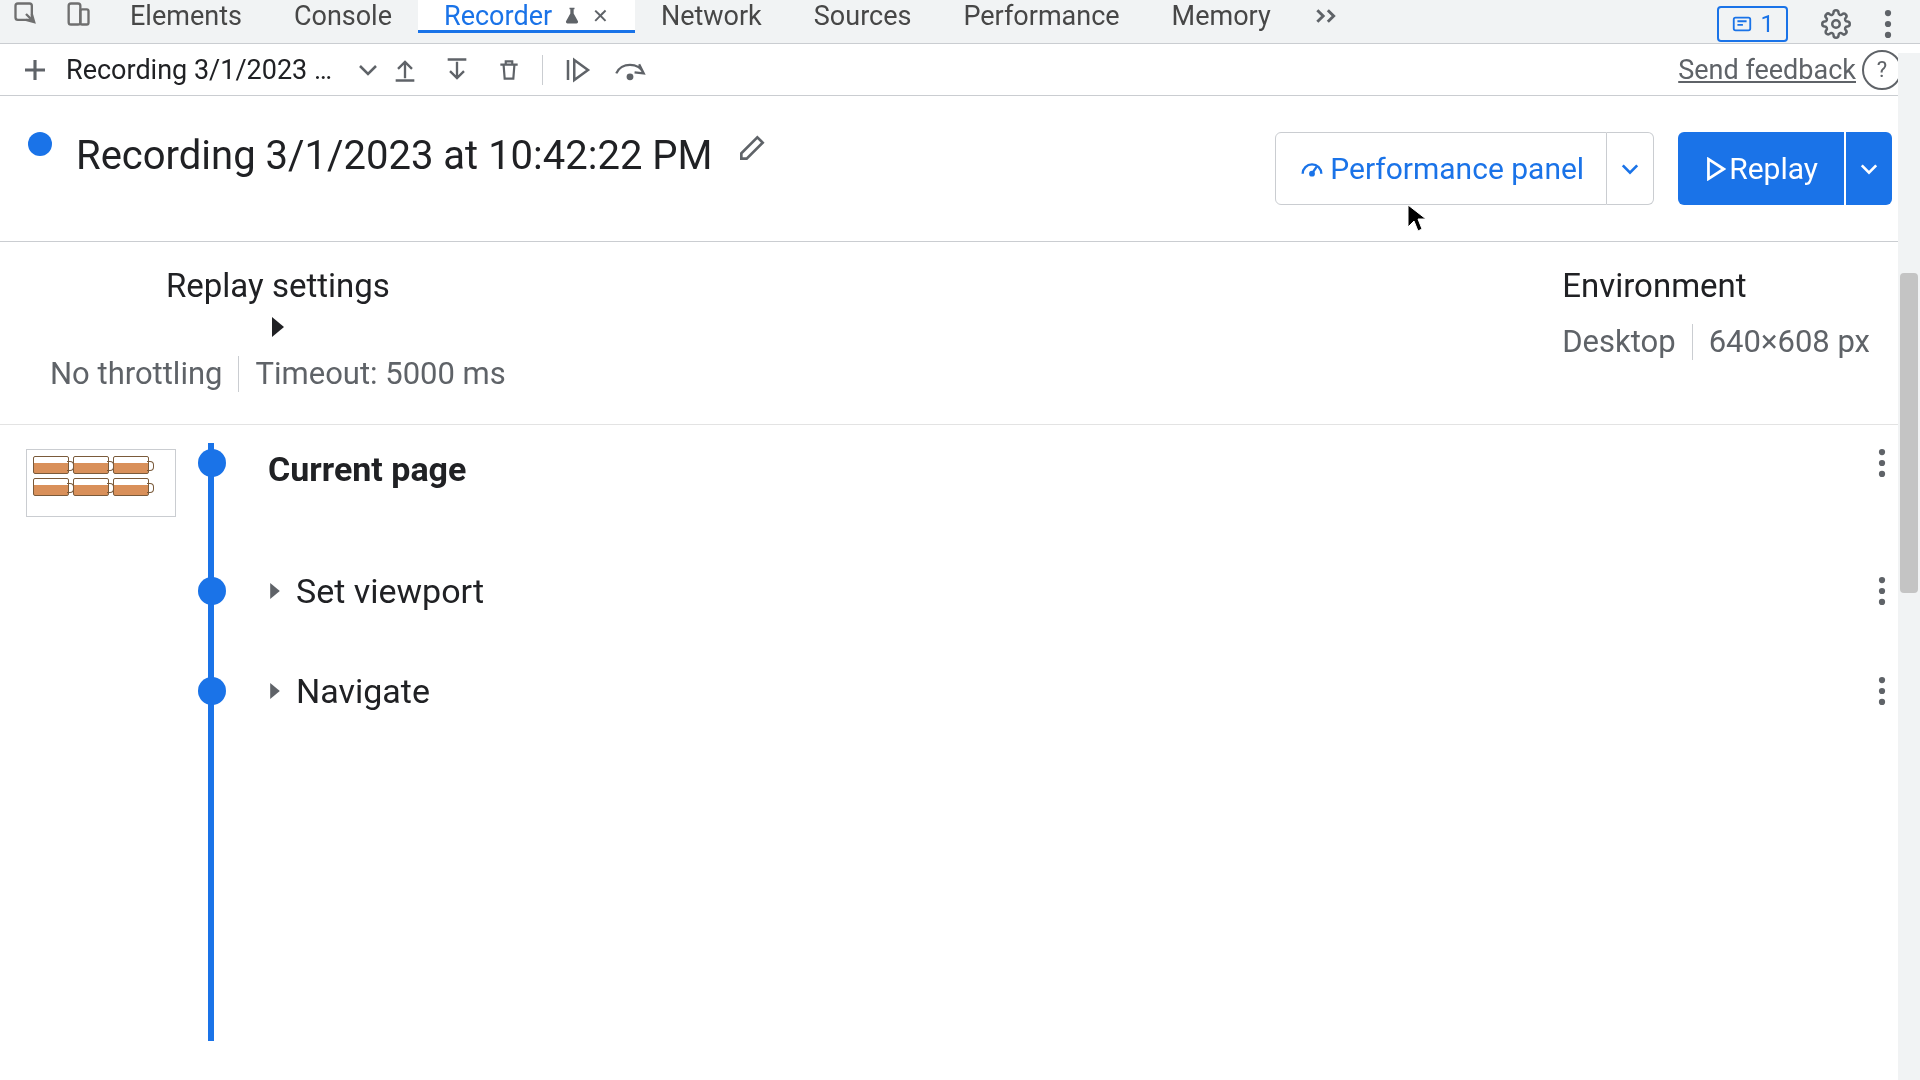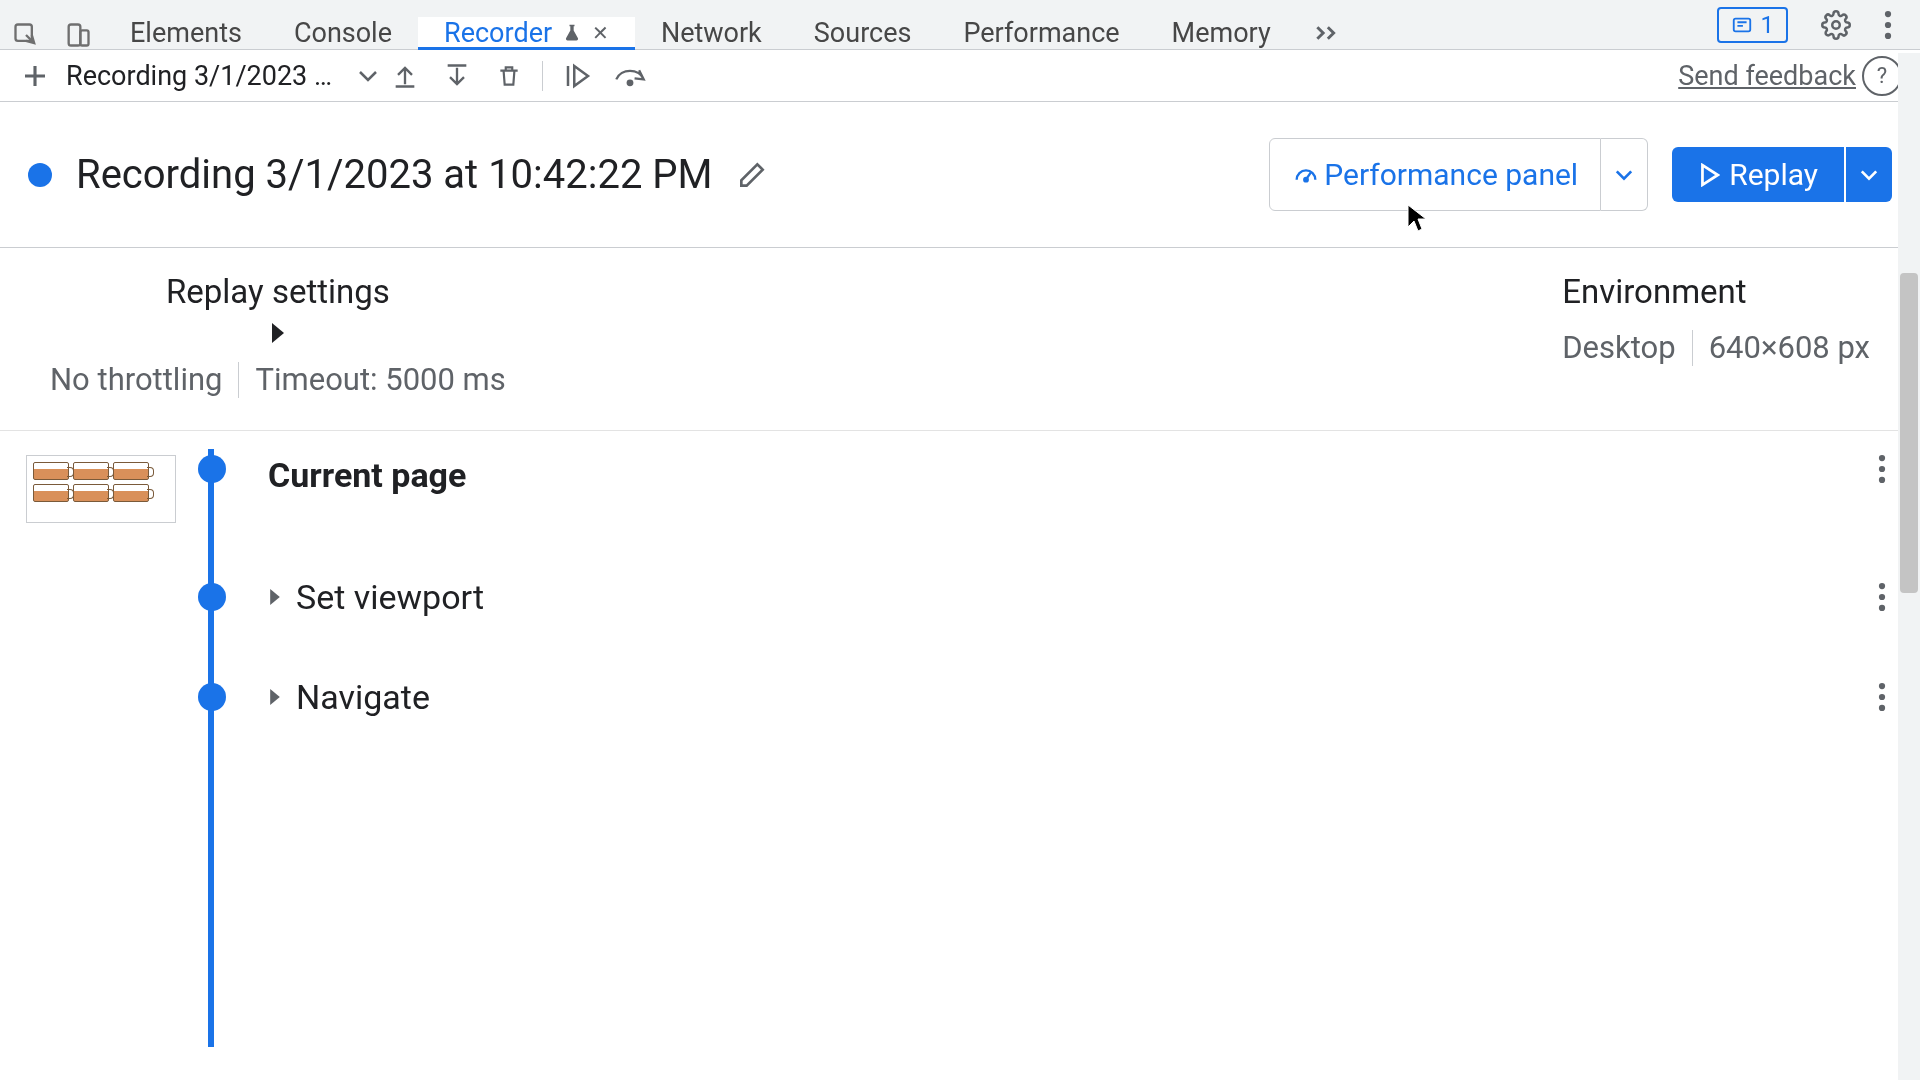--- a/index.html
+++ b/index.html
@@ -9,25 +9,25 @@
     color: #202124;
     background: #fff;
     width: 1920px;
     height: 1080px;
     overflow: hidden;
     position: relative;
   }
 
   
   .tabbar {
-    height: 50px;
+    height: 44px;
     background: #f1f3f4;
     border-bottom: 1px solid #cacdd1;
     display: flex;
-    align-items: flex-end;
+    align-items: flex-start;
   }
   .tabbar .icon-btn {
     width: 52px;
     display: flex;
     align-items: center;
     justify-content: center;
     color: #6f6f6f;
   }
   .tabs { display: flex; align-items: stretch; }
   .tab {
@@ -82,42 +82,41 @@
   .toolbar .divider { width:1px; height:30px; background:#cacdd1; margin:0 8px;}
   .toolbar-spacer { flex:1; }
   .feedback { color:#5f6368; text-decoration:underline; font-size:27px; margin-right:6px;}
   .help-btn { width:40px;height:40px; display:flex;align-items:center;justify-content:center; color:#5f6368; border:2px solid #5f6368; border-radius:50%; font-size:22px; margin-right:8px;}
 
   
   .title-area {
     border-bottom: 1px solid #cacdd1;
     padding: 36px 28px 36px 28px;
     display:flex;
-    align-items:center;
   }
   .bullet-dot {
     width:24px; height:24px; border-radius:50%; background:#1a73e8; margin-right:24px;
   }
   .rec-title { font-size:40px; font-weight:400; }
   .pencil { margin-left:24px; color:#5f6368; }
   .title-spacer { flex:1; }
   .perf-btn-group { display:flex; margin-right:24px; }
   .perf-btn {
     border:1px solid #cacdd1; border-radius:6px 0 0 6px;
     padding: 18px 22px; display:flex; align-items:center; gap:4px;
     color:#1a73e8; font-size:30px; background:#fff;
   }
   .perf-chev {
     border:1px solid #cacdd1; border-left:none; border-radius:0 6px 6px 0;
     padding: 10px 14px; display:flex; align-items:center; justify-content:center; color:#1a73e8;
   }
   .replay-group { display:flex; }
   .replay-btn {
     background:#1a73e8; color:#fff; border-radius:6px 0 0 6px;
-    padding:10px 26px; display:flex; align-items:center; gap:9px; font-size:30px;
+    padding:10px 26px; display:flex; align-items:center; gap:3px; font-size:30px;
   }
   .replay-chev {
     background:#1a73e8; color:#fff; border-radius:0 6px 6px 0;
     padding:10px 14px; display:flex; align-items:center; justify-content:center;
     margin-left:2px;
   }
 
   
   .settings-row {
     border-bottom: 1px solid #e3e3e3;

